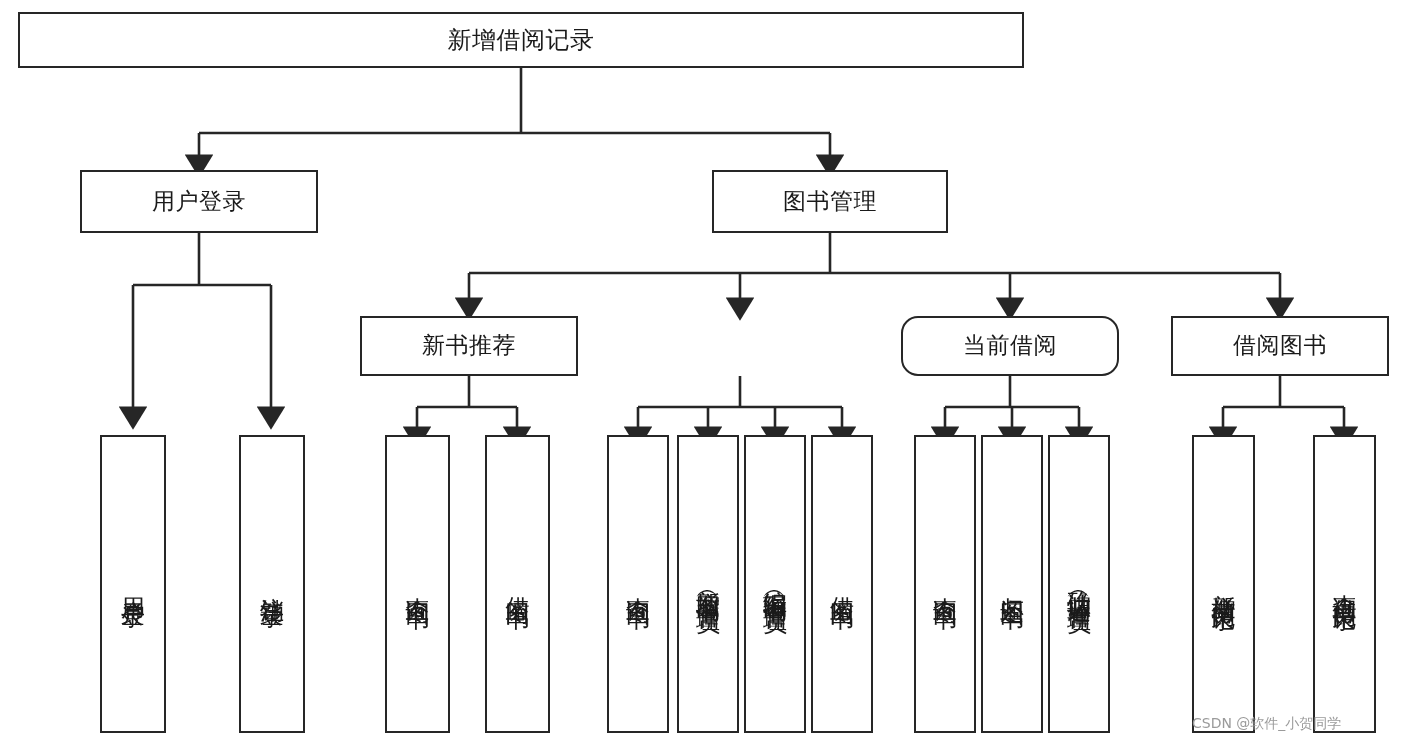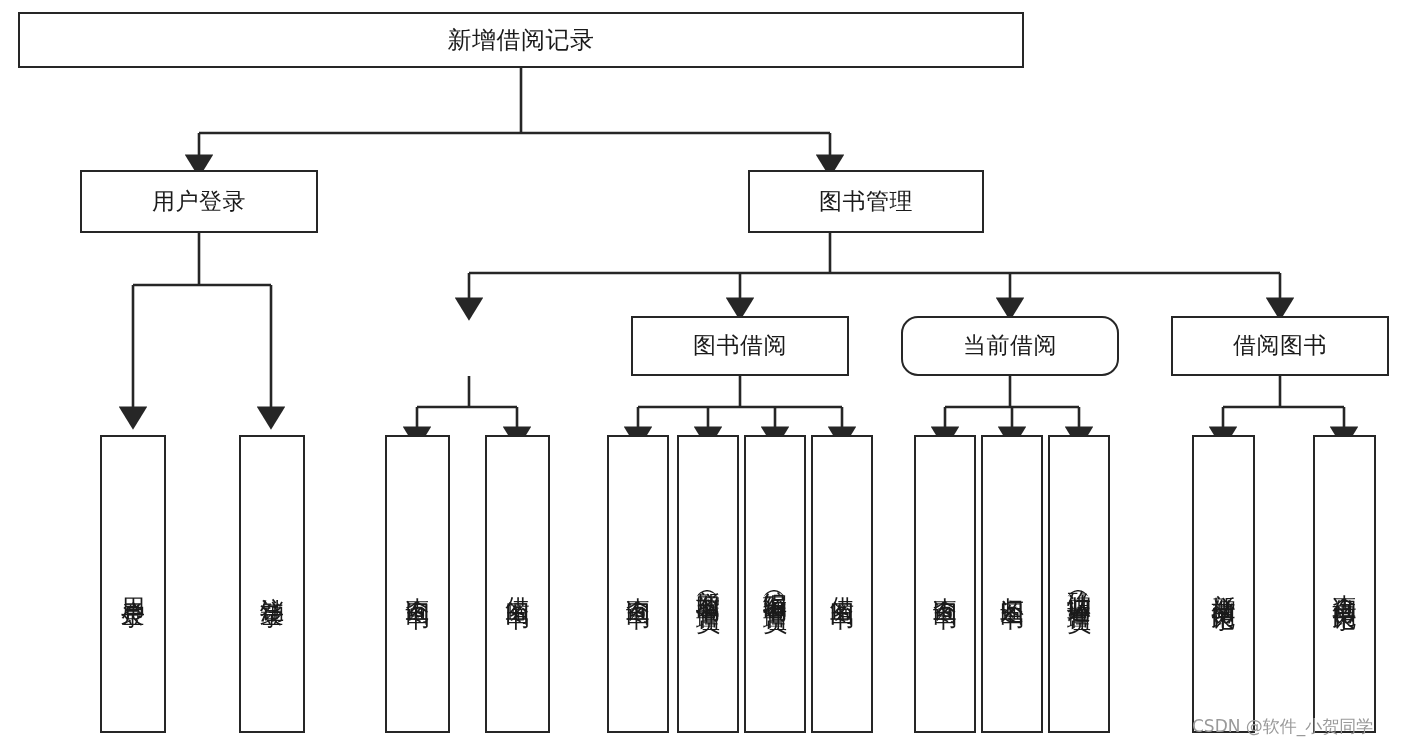--- a/index.html
+++ b/index.html
@@ -58,21 +58,21 @@
   .node.v .label {
     writing-mode: vertical-rl;
     text-orientation: upright;
     font-size: 24px;
     line-height: 1.0;
     letter-spacing: 3px;
     white-space: nowrap;
   }
   .watermark {
     position: absolute;
-    font-size: 17px;
+    font-size: 14px;
     color: #9a9a9a;
     white-space: nowrap;
     user-select: none;
   }
 </style>
 </head>
 <body>
 
 <div id="canvas">
 
@@ -126,26 +126,26 @@
     </g>
   </svg>
 
   <div class="node h root" style="left:18px; top:12px; width:1006px; height:56px;">
     <span class="label">新增借阅记录</span>
   </div>
 
   <div class="node h" style="left:80px; top:170px; width:238px; height:63px;">
     <span class="label">用户登录</span>
   </div>
-  <div class="node h" style="left:712px; top:170px; width:236px; height:63px;margin-left:36px;">
+  <div class="node h" style="left:712px; top:170px; width:236px; height:63px;">
     <span class="label">图书管理</span>
   </div>
 
-  <div class="node h" style="left:631px; top:316px; width:218px; height:60px;">
-    <span class="label">图书借阅</span>
+  <div class="node h" style="left:360px; top:316px; width:218px; height:60px;">
+    <span class="label">新书推荐</span>
   </div>
   <div class="node h" style="left:901px; top:316px; width:218px; height:60px;border-radius:17px;">
     <span class="label">当前借阅</span>
   </div>
   <div class="node h" style="left:1171px; top:316px; width:218px; height:60px;">
     <span class="label">借阅图书</span>
   </div>
 
   <div class="node v" style="left:100px; top:435px; width:66px; height:298px;">
     <span class="label">用户登录</span>

